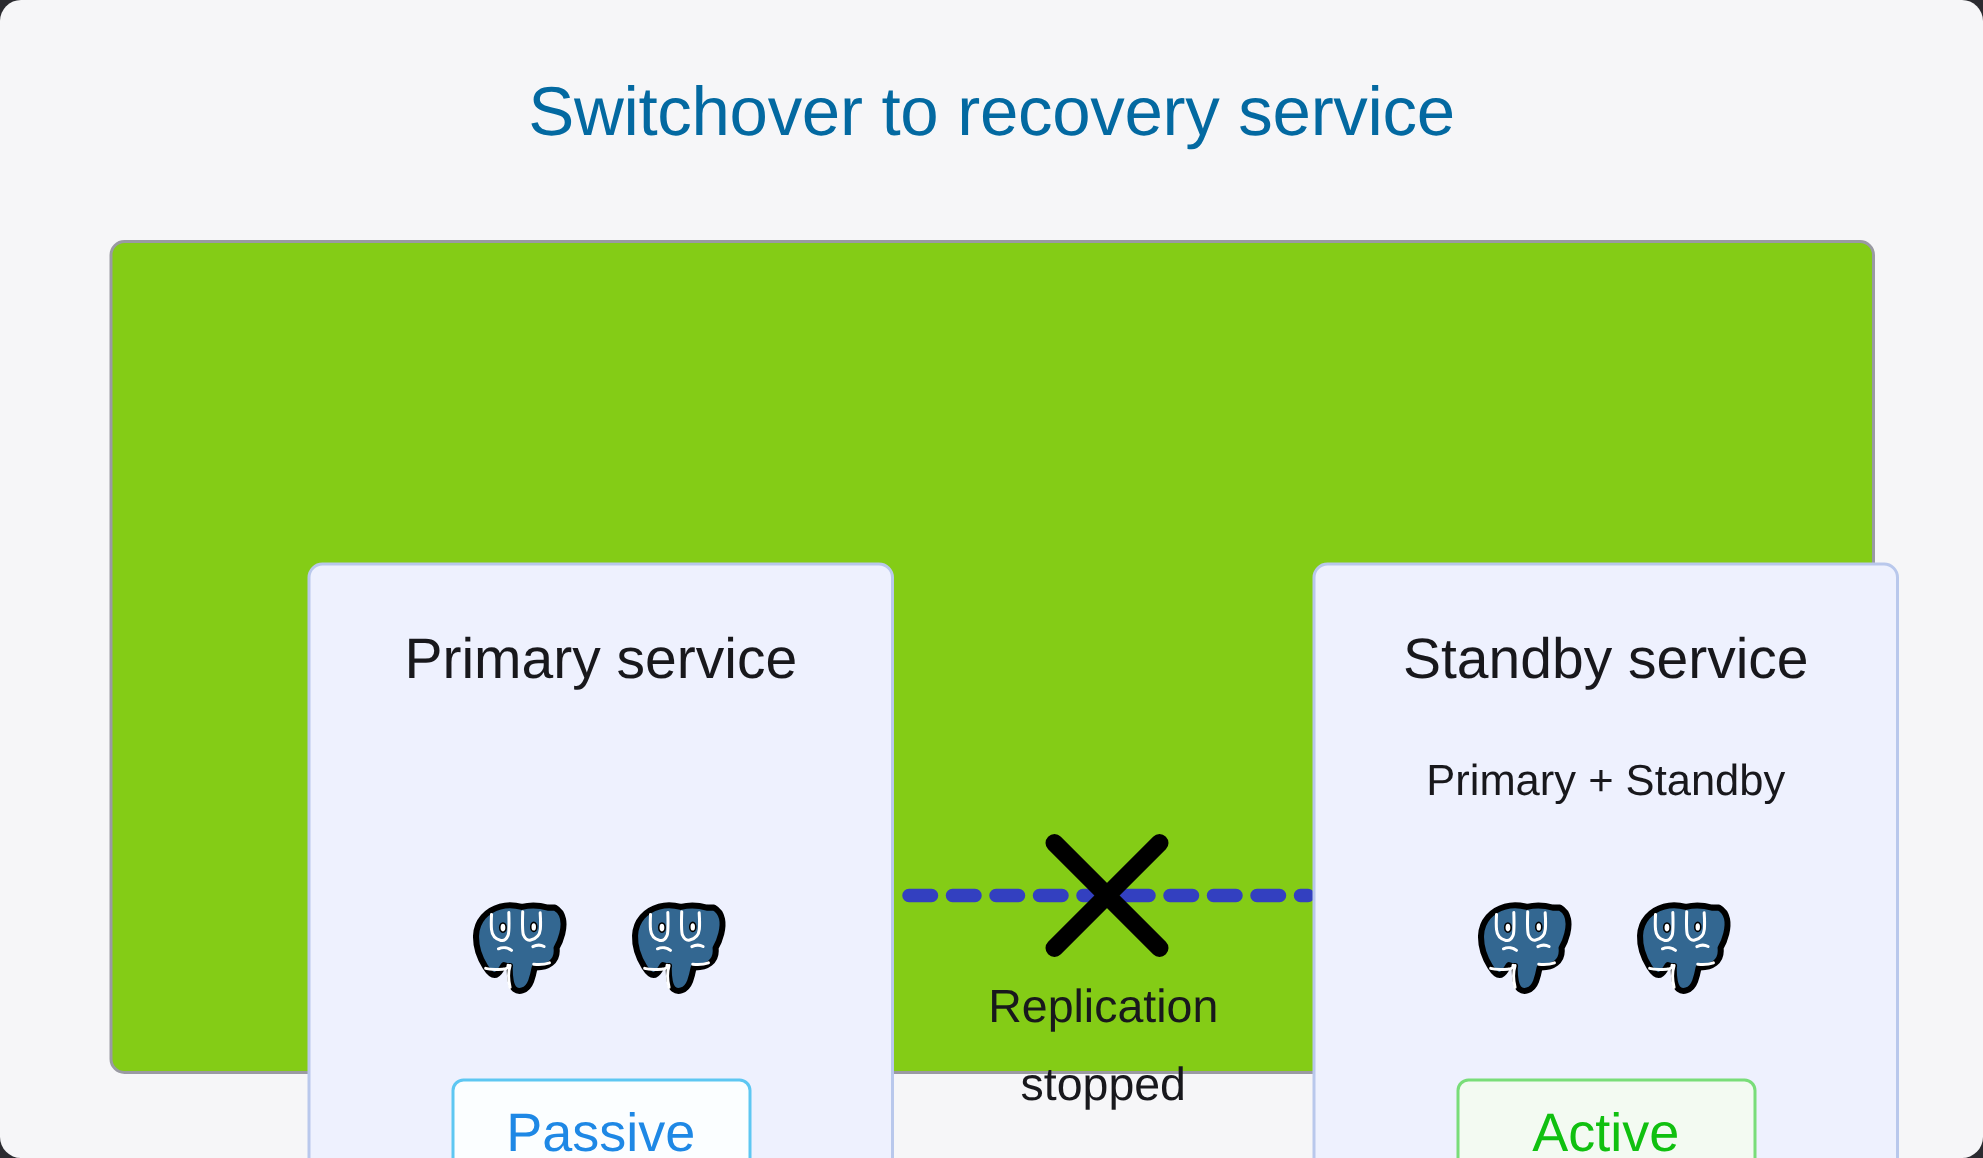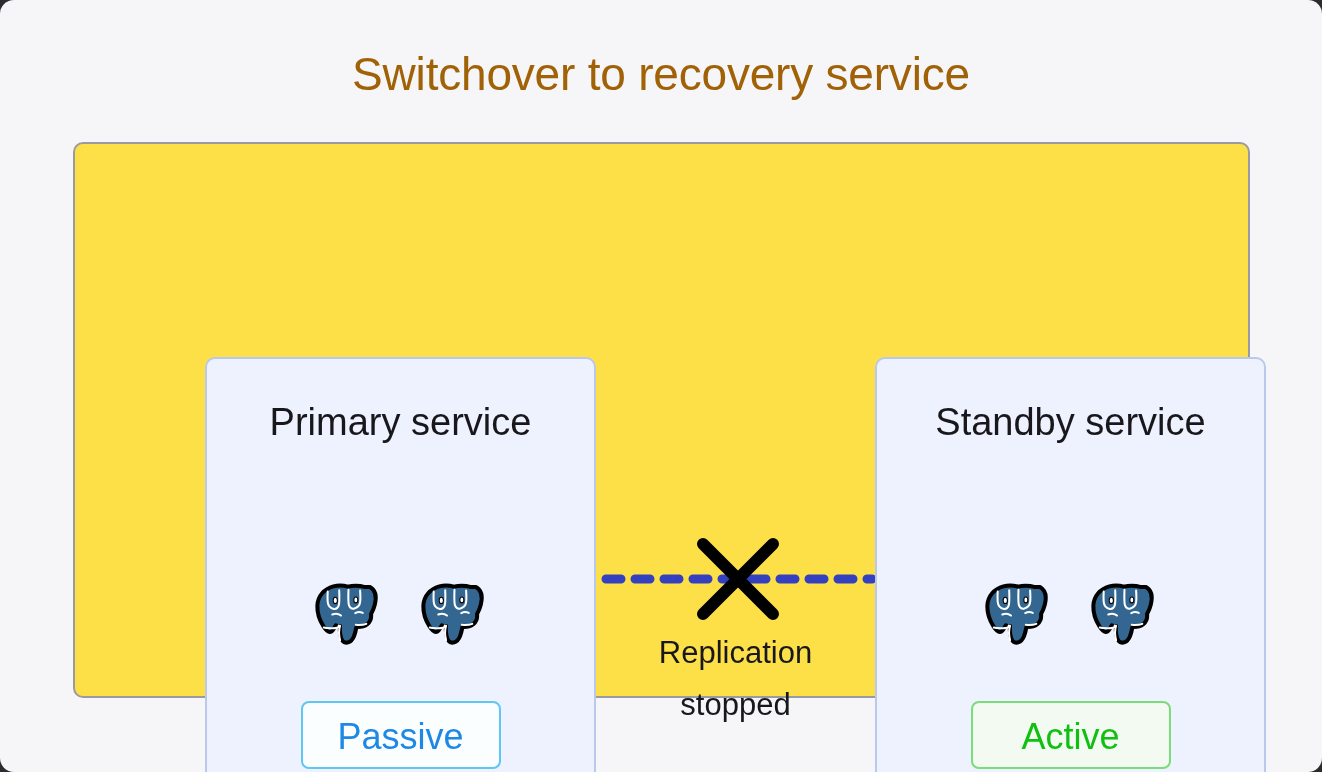--- a/index.html
+++ b/index.html
@@ -25,32 +25,32 @@
   }
 
   #diagram-title {
     position: absolute;
     left: 0;
     top: 47px;
     width: 1322px;
     text-align: center;
     font-size: 46px;
     font-weight: 400;
-    color: #a16207;
+    color: #0369a1;
     letter-spacing: -0.2px;
     white-space: nowrap;
   }
 
   #outer-frame {
     position: absolute;
     left: 73px;
-    top: 142px;
+    top: 160px;
     width: 1177px;
     height: 556px;
-    background: #fde047;
+    background: #84cc16;
     border: 2px solid #9a9aa2;
     border-radius: 10px;
     box-sizing: border-box;
   }
 
   .service-panel {
     position: absolute;
     top: 213px;
     width: 391px;
     height: 446px;
@@ -219,20 +219,21 @@
       <div id="link-label">
         <span>Replication</span>
         <span>stopped</span>
       </div>
     </div>
 
     <div class="service-panel" id="panel-recovery">
 
       <div class="panel-title">Standby service</div>
 
+      <div class="panel-subtitle">Primary + Standby</div>
 
       <div class="node-row">
         <svg class="pg-icon" viewBox="0 0 64 64">
           <g stroke="#000000" stroke-width="3.4" stroke-linecap="round" stroke-linejoin="round" fill="#336791">
             <path d="M46.5 8.5c-5.6-1.6-11-1.3-14.6-0.4-3.8-1.1-8-1.4-12.2-0.2C12.2 10 6.5 15.8 6.2 24.2c-0.2 5.9 2.1 12.6 5.2 17.5 1.7 2.7 3.6 4.6 5.2 4.6 1.3 0 2.3-0.8 3.6-3 0.7-1.2 1.3-2.1 1.6-2.6 1.1 0.4 2.3 0.6 3.5 0.6 0 0-0.2 0.6-0.2 1.7 0 1.4 0.1 4.3 0.6 6.7 0.4 2 1 3.6 2.2 4.6 1.1 0.9 2.6 1.2 4.3 0.7 2-0.6 3.8-2.3 4.9-5.2 0.7-1.9 1.4-4.6 2-7.7 0.3 0 0.7 0 1 0 3.5 0 6.3-0.9 8.2-2.4 2.3-1.8 3.2-4.3 3.2-6.8 0-0.6 0-1.2-0.1-1.7 0.8-1.4 2.2-4.2 3.2-8.1 1.3-5.2 1.2-11.6-4.1-14.6z"></path>
           </g>
           <g fill="none" stroke="#ffffff" stroke-width="1.7" stroke-linecap="round" stroke-linejoin="round">
             <path d="M32.4 10.8c-0.2 6.1 0 11.9 0.4 13 0.5 1.2 1.4 3.5 4.1 2.9 2.3-0.5 5-1.8 5.4-6.1 0.3-3.2-0.1-9.2-0.1-9.2"></path>
             <path d="M24.6 11.2c0.2 6 0 11.7-0.4 12.8-0.5 1.2-1.4 3.5-4.1 2.9-2.3-0.5-4.8-1.8-5.2-6-0.3-3.1 0-8.6 0-8.6"></path>
             <path d="M24.2 40.8c-0.1 1.6-0.3 1.6-1.4 2-2.4 0.8-9.2 0.3-11.2-0.2"></path>

